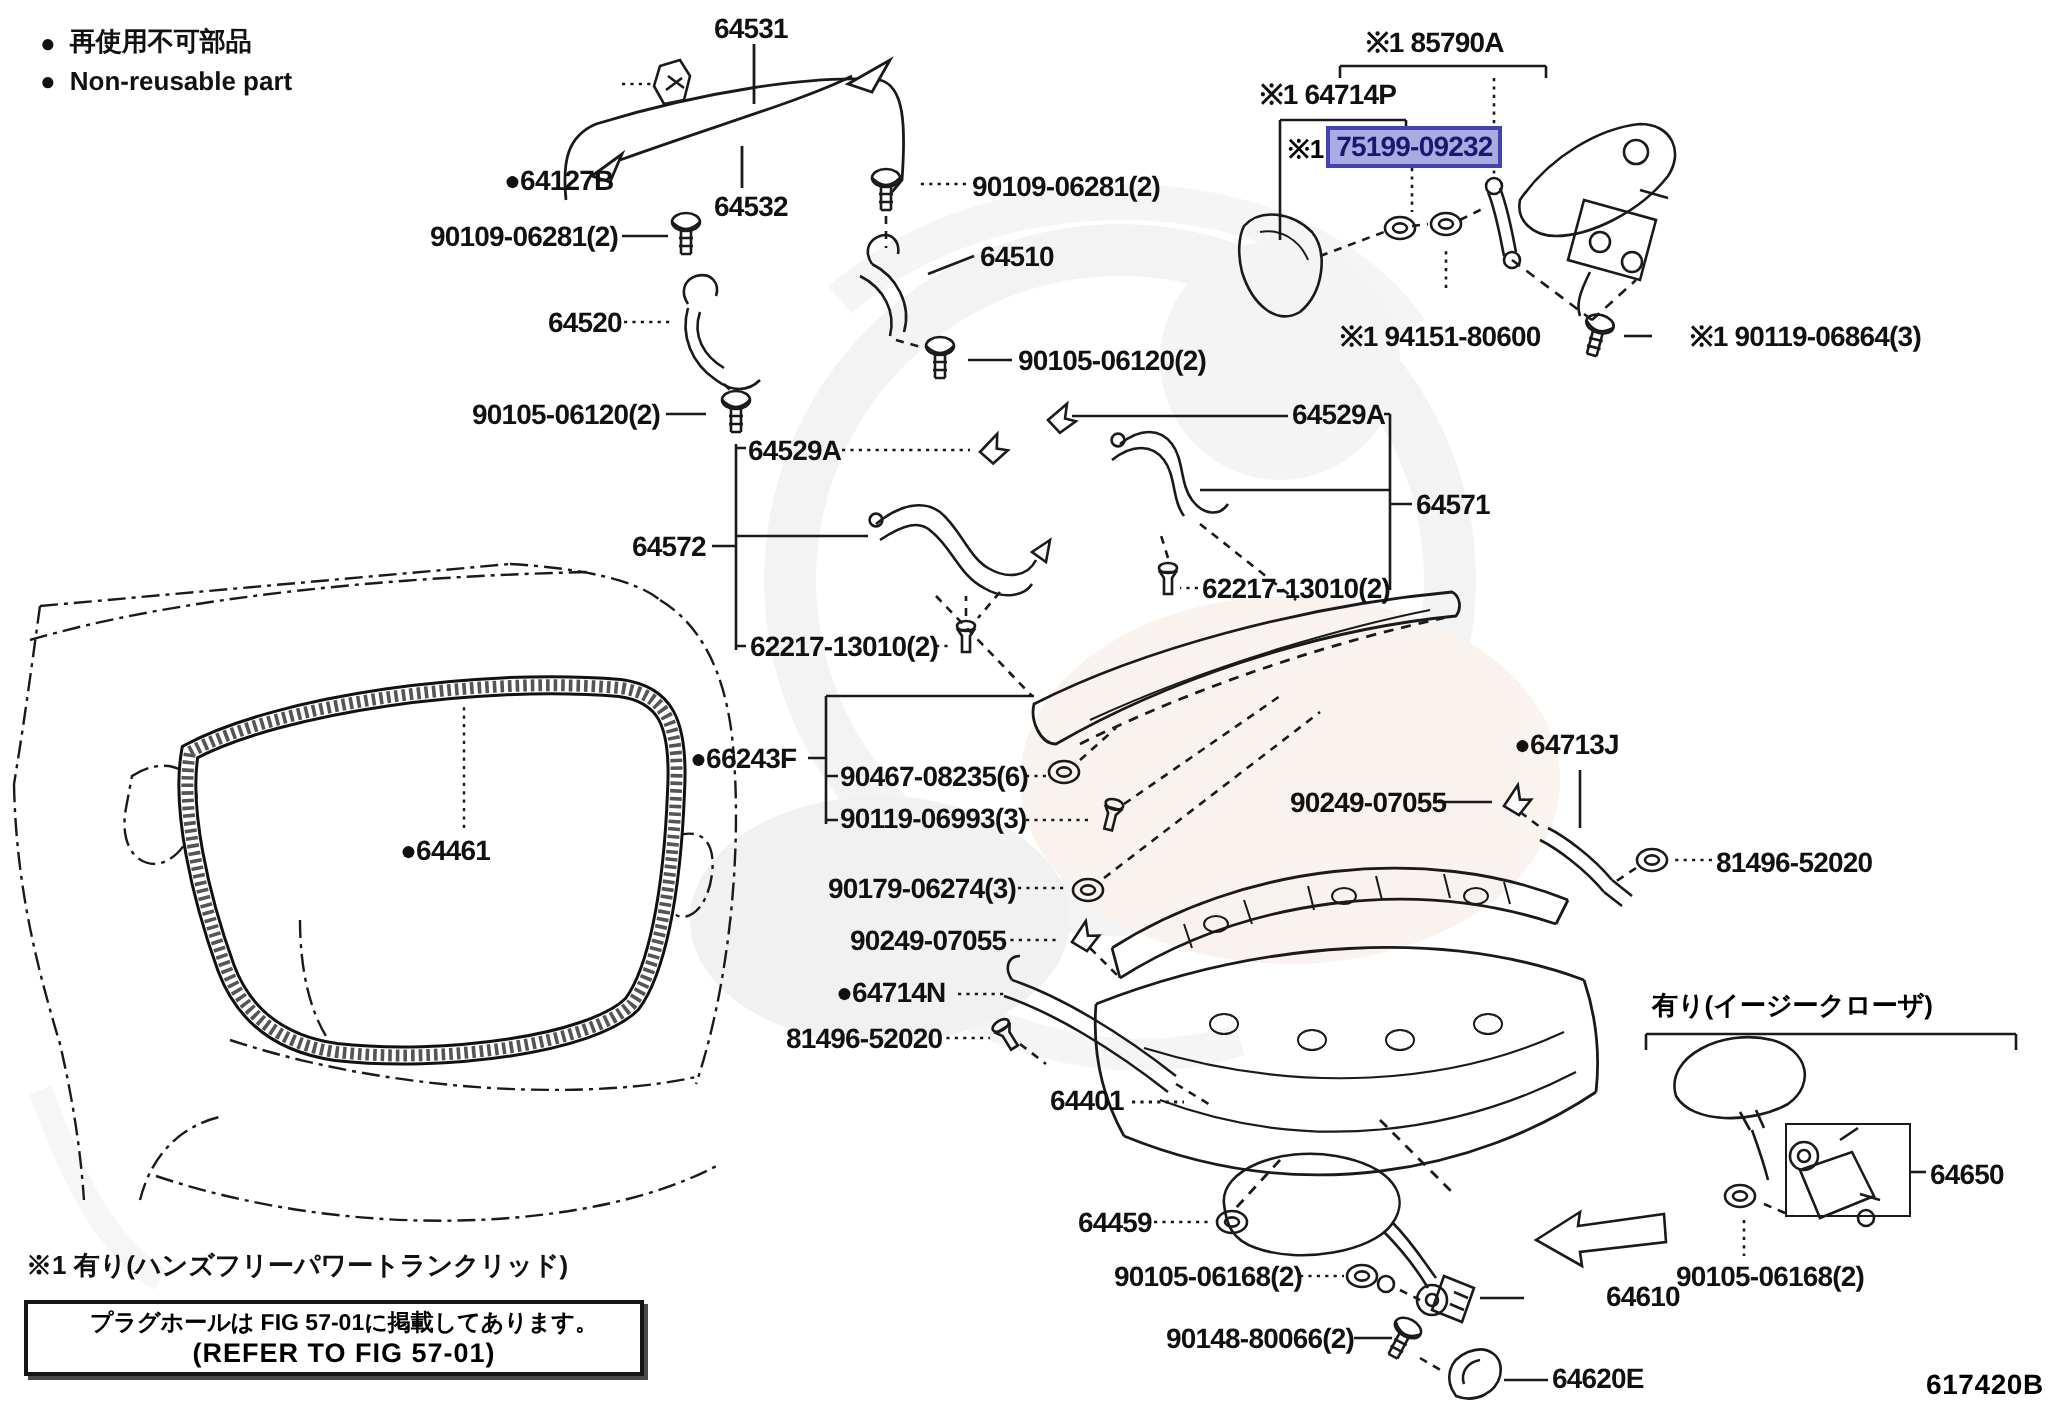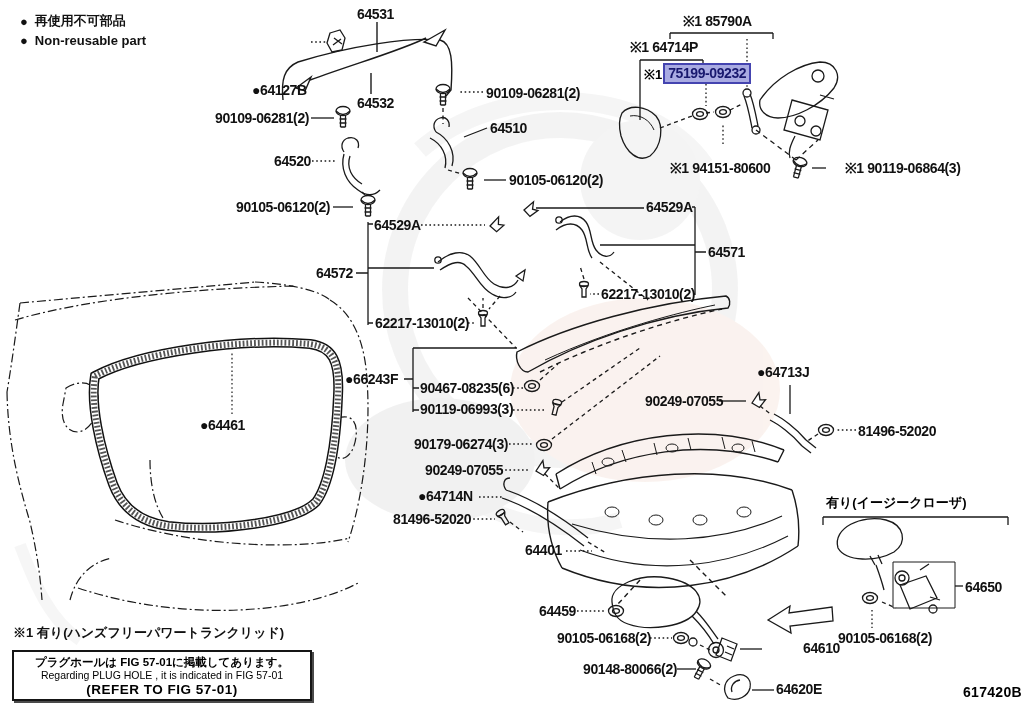--- a/index.html
+++ b/index.html
@@ -7,21 +7,21 @@
          font-family:"Liberation Sans",sans-serif;}
   #art{position:absolute;left:0;top:0;}
   .plabel{position:absolute;font-weight:bold;font-size:14px;line-height:16px;color:#111;
           letter-spacing:-0.4px;white-space:nowrap;}
   #legend{position:absolute;left:20px;top:12px;}
   .legend-row{display:flex;align-items:center;gap:7px;font-size:13px;font-weight:bold;color:#111;
               margin-bottom:3px;white-space:nowrap;}
   .bullet{font-size:13px;line-height:13px;}
   #note1{position:absolute;left:13px;top:624px;font-size:13px;font-weight:bold;color:#111;white-space:nowrap;}
   #notebox{position:absolute;left:12px;top:650px;width:292px;border:2px solid #151515;
-           box-shadow:2px 2px 0 #4a4a4a;background:#fff;text-align:center;padding:3px 2px 2px 2px;}
+           box-shadow:2px 2px 0 #4a4a4a;background:#fff;text-align:center;padding:3px 2px 2px 12px;}
   #notebox .l1{font-size:11.5px;font-weight:bold;line-height:14px;}
   #notebox .l2{font-size:10.5px;line-height:13px;}
   #notebox .l3{font-size:13.5px;font-weight:bold;line-height:15px;letter-spacing:.5px;}
   #easyheader{position:absolute;left:826px;top:494px;font-size:13px;font-weight:bold;white-space:nowrap;}
   #diagcode{position:absolute;left:963px;top:684px;font-size:14px;font-weight:bold;letter-spacing:.3px;}
   #hl-label{position:absolute;left:644px;top:63px;display:flex;align-items:center;}
   #hl-prefix{font-size:13px;font-weight:bold;margin-right:1px;}
   #hl-box{font-size:14px;font-weight:bold;letter-spacing:-0.4px;padding:0 3px;line-height:17px;}
 </style>
 </head>
@@ -320,19 +320,18 @@
     <span id="hl-prefix">※1</span>
     <span id="hl-box" style="background: rgb(169, 171, 226); border: 2px solid rgb(68, 68, 176); color: rgb(24, 24, 110);">75199-09232</span>
   </div>
 
   <div id="easyheader">有り(イージークローザ)</div>
 
   <div id="note1">※1 有り(ハンズフリーパワートランクリッド)</div>
 
   <div id="notebox">
     <div class="l1">プラグホールは FIG 57-01に掲載してあります。</div>
-    <div class="l2">Regarding  PLUG  HOLE , it is indicated in FIG  57-01</div>
     <div class="l3">(REFER TO FIG 57-01)</div>
   </div>
 
   <div id="diagcode">617420B</div>
 
 </div>
 
 </body></html>

